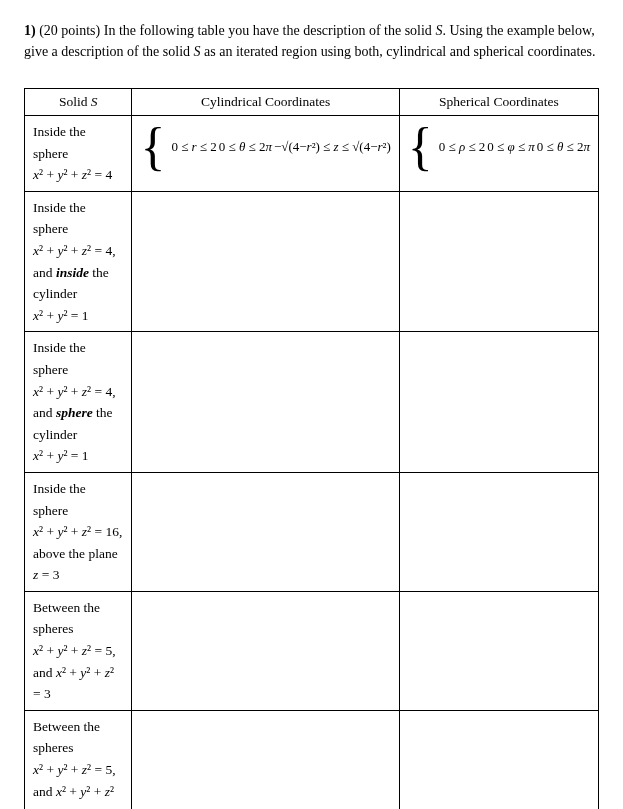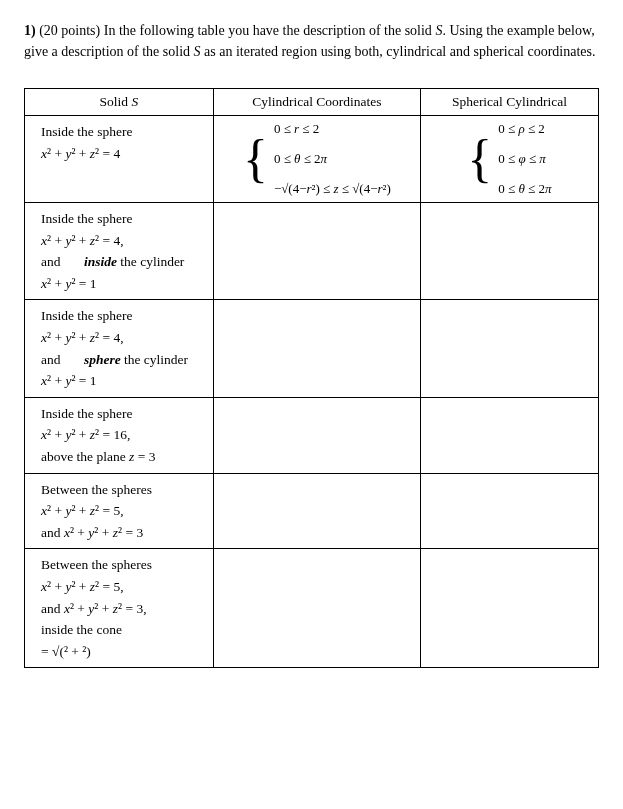--- a/index.html
+++ b/index.html
@@ -18,21 +18,21 @@
     .table-container {
       width: 100%;
     }
     table {
       width: 100%;
       border-collapse: collapse;
       font-size: 13.5px;
     }
     th, td {
       border: 1px solid #000;
-      padding: 5px 16px;
+      padding: 5px 8px;
       vertical-align: top;
     }
     th {
       font-weight: normal;
       text-align: center;
       background: #fff;
     }
     td.solid-col {
       width: 200px;
     }
@@ -49,47 +49,47 @@
     }
     .brace {
       font-size: 52px;
       line-height: 1;
       font-family: 'Times New Roman', serif;
       margin-right: 6px;
       font-weight: 100;
     }
     .brace-lines {
       display: flex;
-      flex-direction: column;
-      gap: 14px;
+      flex-direction: row;
+      gap: 2px;
     }
     .brace-line {
       white-space: nowrap;
       font-size: 13px;
     }
-    .bold-italic { font-style: italic; font-weight: bold; margin-left: 20px; }
+    .bold-italic { font-style: italic; font-weight: bold; }
     .row-solid {
       line-height: 1.6;
     }
   </style>
 </head>
 <body>
 
 <div class="problem-header">
   <span><b>1)</b></span>
   <span> (20 points) In the following table you have the description of the solid <i>S</i>. Using the example below, give a description of the solid <i>S</i> as an iterated region using both, cylindrical and spherical coordinates.</span>
 </div>
 
 <div class="table-container">
   <table>
     <thead>
       <tr>
         <th>Solid <i>S</i></th>
         <th>Cylindrical Coordinates</th>
-        <th>Spherical Cylindrical</th>
+        <th>Spherical Coordinates</th>
       </tr>
     </thead>
     <tbody>
 
       <tr>
         <td class="solid-col">
           <div class="row-solid">
             <span>Inside the sphere</span><br>
             <span><i>x</i>² + <i>y</i>² + <i>z</i>² = 4</span>
           </div>

